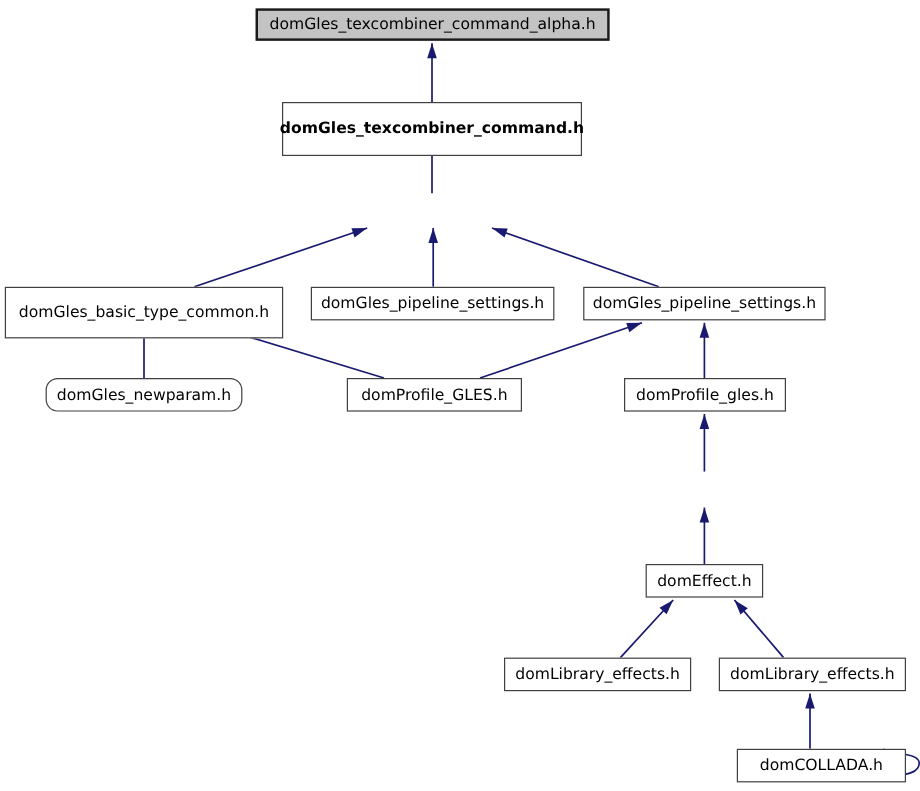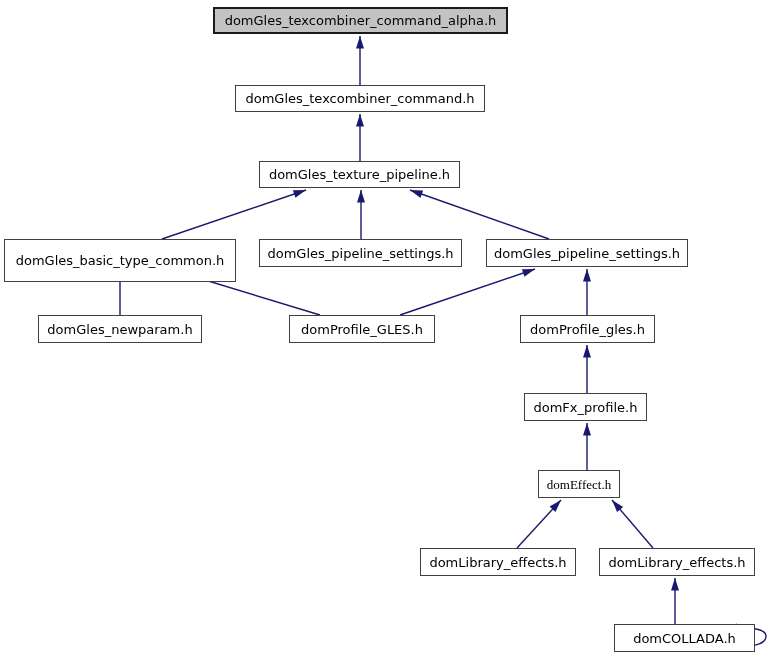--- a/index.html
+++ b/index.html
@@ -64,27 +64,25 @@
       <line x1="587" y1="315" x2="587" y2="269" stroke="#191970" stroke-width="1.4" marker-end="url(#arrowhead)"></line>
       <line x1="587" y1="393" x2="587" y2="345" stroke="#191970" stroke-width="1.4" marker-end="url(#arrowhead)"></line>
       <line x1="587" y1="470" x2="587" y2="423" stroke="#191970" stroke-width="1.4" marker-end="url(#arrowhead)"></line>
       <line x1="517" y1="548" x2="561" y2="500" stroke="#191970" stroke-width="1.4" marker-end="url(#arrowhead)"></line>
       <line x1="653" y1="548" x2="612" y2="500" stroke="#191970" stroke-width="1.4" marker-end="url(#arrowhead)"></line>
       <line x1="675" y1="624" x2="675" y2="578" stroke="#191970" stroke-width="1.4" marker-end="url(#arrowhead)"></line>
       <path d="M 737 645 C 758 648 766 642 766 636 C 766 629 750 626 725 629" fill="none" stroke="#191970" stroke-width="1.4" marker-end="url(#arrowhead)"></path>
     </svg>
 
   <div class="node highlight" style="left: 213px; top: 7px; width: 295px; height: 27px;">domGles_texcombiner_command_alpha.h</div>
-  <div class="node" style="left: 235px; top: 85px; width: 250px; height: 27px;">domGles_texcombiner_command.h</div>
-  <div class="node" style="left: 259px; top: 161px; width: 201px; height: 27px;">domGles_texture_pipeline.h</div>
+  <div class="node" style="left: 235px; top: 85px; width: 250px; height: 45px; font-weight: bold;">domGles_texcombiner_command.h</div>
   <div class="node" style="left: 4px; top: 239px; width: 232px; height: 43px;">domGles_basic_type_common.h</div>
   <div class="node" style="left: 259px; top: 239px; width: 203px; height: 28px;">domGles_pipeline_settings.h</div>
   <div class="node" style="left: 486px; top: 239px; width: 202px; height: 28px;">domGles_pipeline_settings.h</div>
-  <div class="node" style="left: 38px; top: 315px; width: 164px; height: 28px;">domGles_newparam.h</div>
+  <div class="node" style="left: 38px; top: 315px; width: 164px; height: 28px; border-radius: 10px;">domGles_newparam.h</div>
   <div class="node" style="left: 289px; top: 315px; width: 146px; height: 28px;">domProfile_GLES.h</div>
   <div class="node" style="left: 520px; top: 315px; width: 135px; height: 28px;">domProfile_gles.h</div>
-  <div class="node" style="left: 524px; top: 393px; width: 123px; height: 28px;">domFx_profile.h</div>
-  <div class="node" style="left: 538px; top: 470px; width: 82px; height: 28px; font-family: Liberation Serif, serif;">domEffect.h</div>
+  <div class="node" style="left: 538px; top: 470px; width: 98px; height: 28px;">domEffect.h</div>
   <div class="node" style="left: 420px; top: 548px; width: 156px; height: 28px;">domLibrary_effects.h</div>
   <div class="node" style="left: 599px; top: 548px; width: 156px; height: 28px;">domLibrary_effects.h</div>
   <div class="node" style="left: 614px; top: 624px; width: 141px; height: 28px;">domCOLLADA.h</div>
 
 </div>
 
 </body></html>

